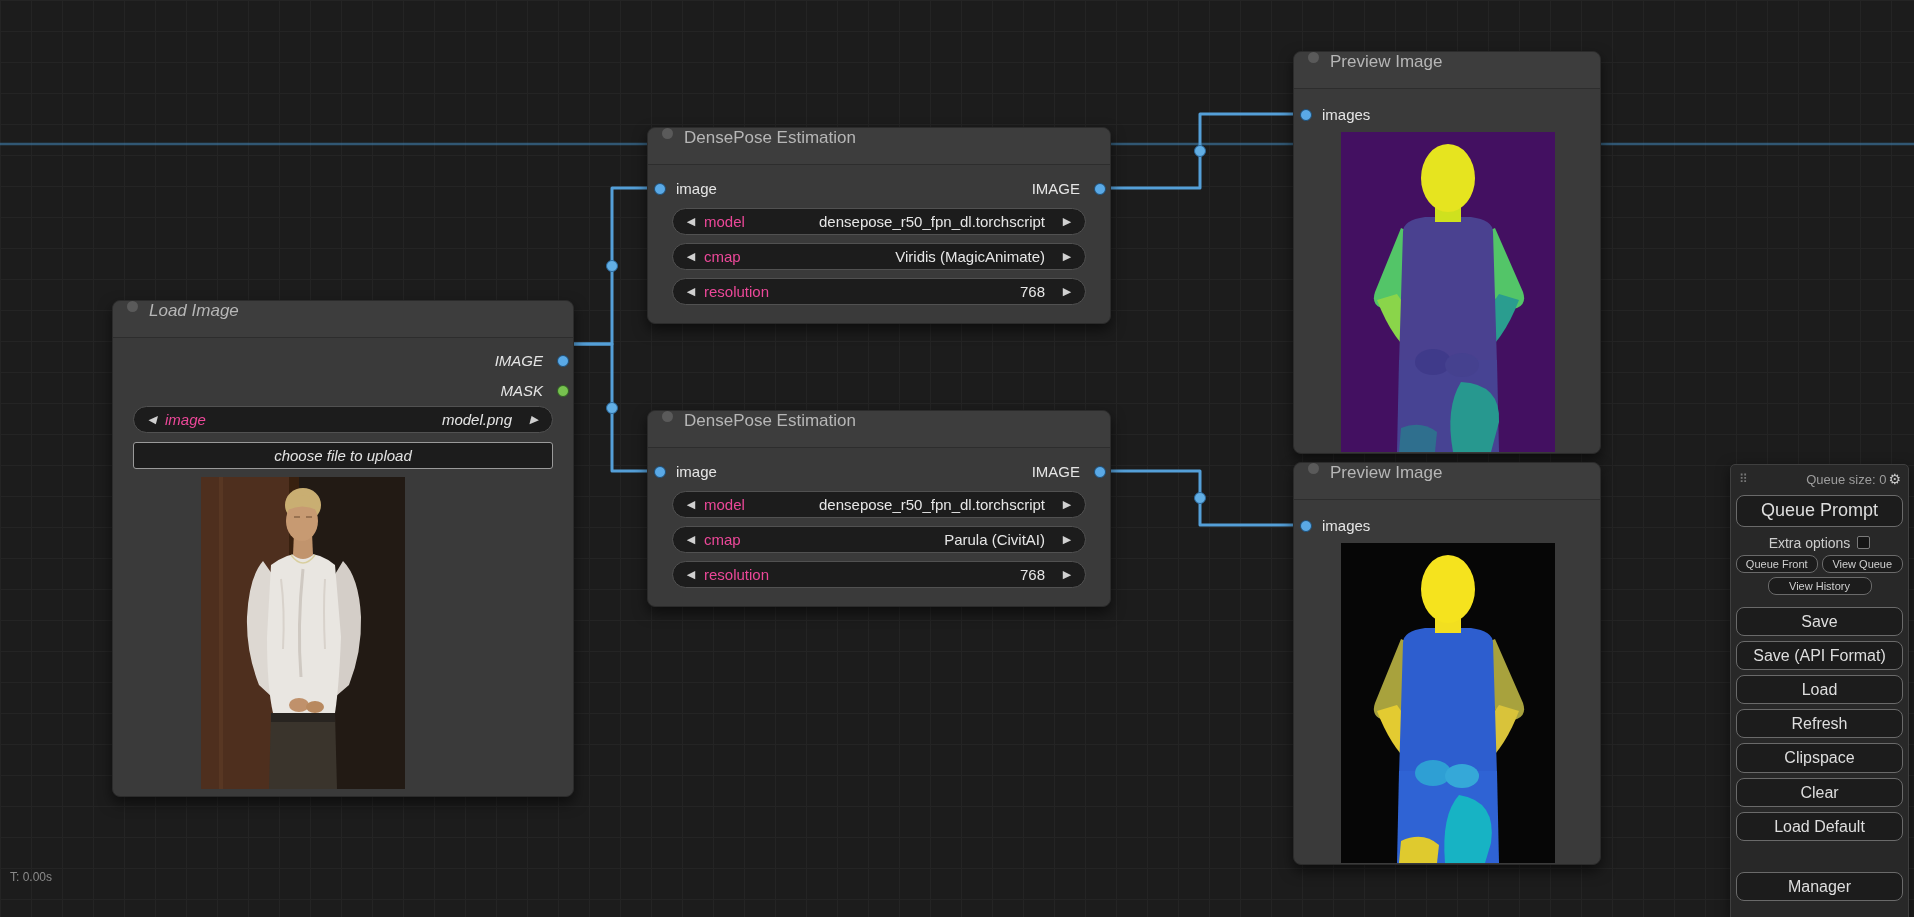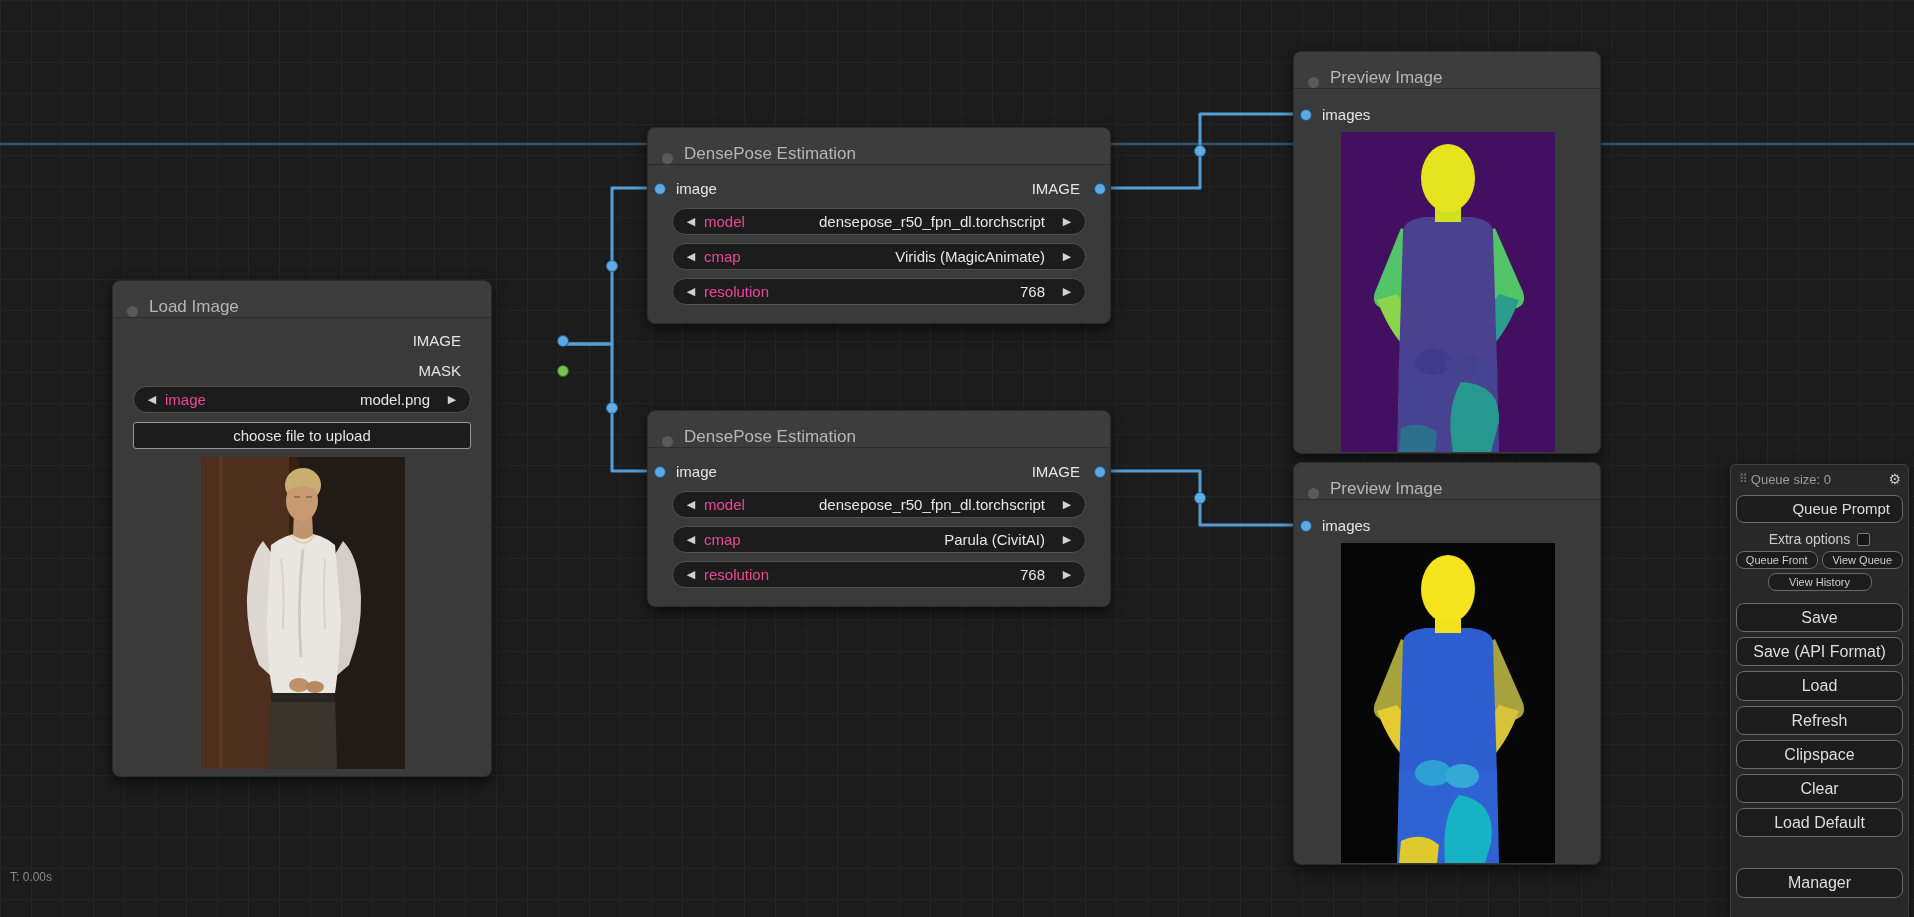--- a/index.html
+++ b/index.html
@@ -18,21 +18,21 @@
   #links { position: absolute; left: 0; top: 0; z-index: 1; }
 
   .node {
     position: absolute; z-index: 2;
     background: #3a3a3a;
     border: 1px solid #2b2b2b;
     border-radius: 8px;
     box-shadow: 0 6px 14px rgba(0,0,0,.55);
   }
   .node-titlebar {
-    height: 37px; display: flex; align-items: flex-end; gap: 11px;
+    height: 37px; display: flex; align-items: flex-start; gap: 11px;
     padding: 0 14px;
     background: #3d3d3d;
     border-radius: 8px 8px 0 0;
     border-bottom: 1px solid rgba(0,0,0,.25);
   }
   .title-dot { width: 11px; height: 11px; border-radius: 50%; background: #5a5a5a; flex: 0 0 auto; }
   .node-title { font-size: 17px; color: #b6b6b6; white-space: nowrap; }
 
   .slot-label { position: absolute; font-size: 15px; color: #e5e5e5; height: 24px; line-height: 24px; white-space: nowrap; }
   .slot-label.right { text-align: right; }
@@ -65,31 +65,31 @@
     position: absolute; z-index: 5;
     left: 1730px; top: 464px; width: 179px; height: 454px;
     background: #282828; border: 1px solid #3f3f3f; border-radius: 5px 5px 0 0;
     box-shadow: 0 4px 14px rgba(0,0,0,.5);
     padding: 3px 5px 0 5px;
   }
   .menu-header {
     display: flex; align-items: center; height: 22px; color: #9d9d9d; font-size: 13px;
   }
   .menu-drag { color: #777; font-size: 12px; cursor: grab; padding: 0 3px; }
-  .menu-qsize { flex: 1 1 auto; text-align: left; white-space: nowrap; }
+  .menu-qsize { flex: 1 1 auto; text-align: right; white-space: nowrap; }
   .menu-gear { color: #c8c8c8; font-size: 14px; cursor: pointer; padding: 0 2px; }
 
   .mbtn {
     display: block; width: 100%; margin: 5px 0 0 0;
     background: #1c1c1c; border: 1px solid #6a6a6a; border-radius: 8px;
     color: #dedede; font-size: 16px; line-height: 1.2;
     padding: 4px 4px; text-align: center; cursor: pointer;
     font-family: "Liberation Sans", sans-serif;
   }
-  .mbtn.big { font-size: 15px; padding: 4px 12px; text-align: right; }
+  .mbtn.big { font-size: 18px; padding: 4px 4px; }
   .extra-row {
     display: flex; align-items: center; justify-content: center; gap: 7px;
     margin-top: 8px; color: #cccccc; font-size: 14px;
   }
   .checkbox {
     width: 13px; height: 13px; background: #161616; border: 1px solid #7a7a7a; border-radius: 2px;
     cursor: pointer;
   }
   .small-row { display: flex; gap: 4px; margin-top: 4px; }
   .sbtn {
@@ -120,21 +120,21 @@
       <path d="M1099 471 L1200 471 L1200 525 L1305 525"></path>
     </g>
     <g fill="#62aee4" stroke="#2b6a9e" stroke-width="1">
       <circle cx="612" cy="266" r="5.5"></circle>
       <circle cx="612" cy="408" r="5.5"></circle>
       <circle cx="1200" cy="151" r="5.5"></circle>
       <circle cx="1200" cy="498" r="5.5"></circle>
     </g>
   </svg>
 
-  <div class="node" style="left:112px; top:280px; width:380px; height:497px;">
+  <div class="node" style="left:112px; top:300px; width:462px; height:497px;font-style:italic;">
     <div class="node-titlebar">
       <span class="title-dot"></span>
       <span class="node-title">Load Image</span>
     </div>
     <div class="slot-label right" style="right:30px; top:48px; left:auto;">IMAGE</div>
     <span class="slot-dot" style="left:444px; top:54px;"></span>
     <div class="slot-label right" style="right:30px; top:78px; left:auto;">MASK</div>
     <span class="slot-dot mask" style="left:444px; top:84px;"></span>
 
     <div class="widget" style="left:20px; right:20px; top:105px;">

